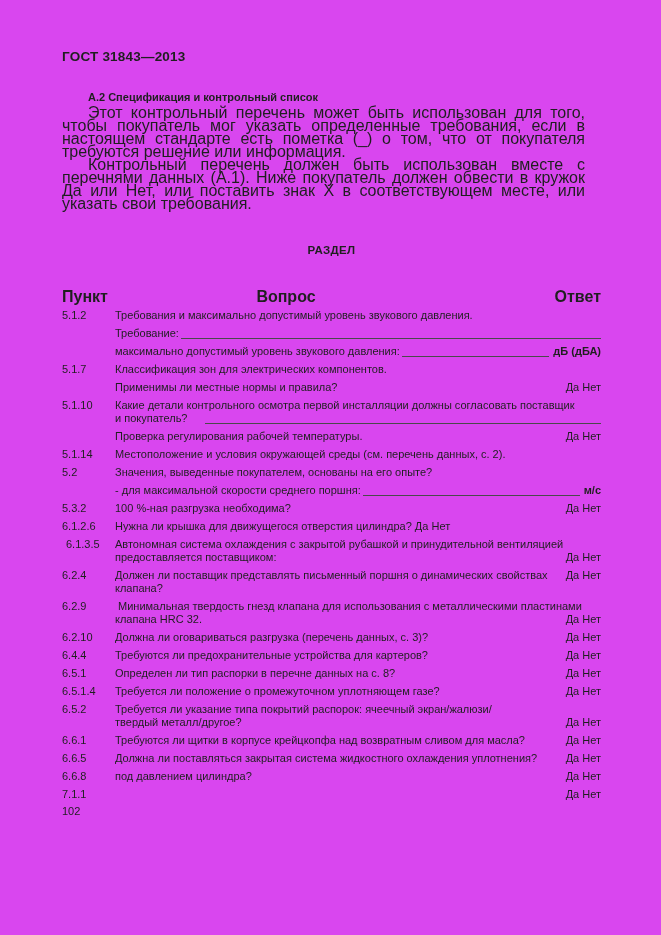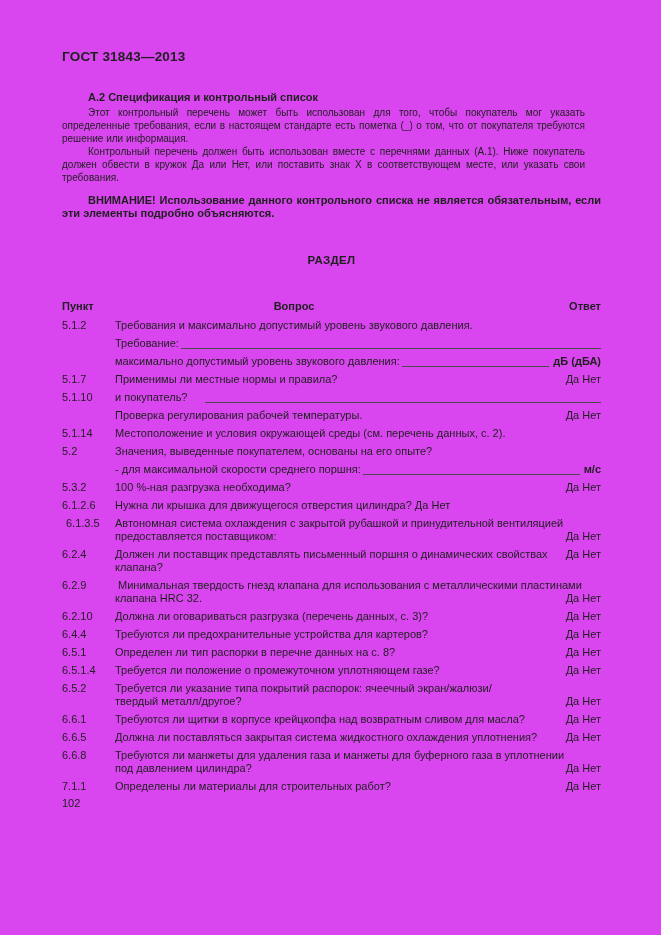--- a/index.html
+++ b/index.html
@@ -10,30 +10,30 @@
     color:#1f1f1f;
     -webkit-font-smoothing:antialiased;
   }
   .page{position:relative;width:661px;height:935px;background:#d946ef;overflow:hidden;}
   .content{position:absolute;left:62px;top:50px;width:539px;}
 
   .doc-number{font-size:13.5px;font-weight:700;line-height:14px;letter-spacing:.2px;}
 
   .a2-heading{margin-top:27px;padding-left:26px;font-weight:700;font-size:11px;line-height:13px;}
 
-  .para{margin:2px 16px 0 0;font-size:10px;line-height:13px;text-indent:26px;text-align:justify;}
+  .para{margin:2px 16px 0 0;font-size:16px;line-height:13px;text-indent:26px;text-align:justify;}
   .para + .para{margin-top:0;}
 
   .warning{margin-top:10px;font-weight:700;font-size:11px;line-height:13px;text-indent:26px;text-align:justify;}
 
   .razdel{margin-top:34px;text-align:center;font-weight:700;font-size:11.5px;line-height:13px;letter-spacing:.3px;}
 
-  .thead{margin-top:33px;position:relative;display:flex;font-weight:700;font-size:11px;line-height:13px;}
+  .thead{margin-top:33px;position:relative;display:flex;font-weight:700;font-size:16px;line-height:13px;}
   .th-item{width:53px;flex:0 0 53px;}
-  .th-question{position:absolute;left:162px;width:140px;text-align:center;}
+  .th-question{position:absolute;left:154px;width:140px;text-align:center;}
   .th-answer{margin-left:auto;}
 
   #rows{margin-top:6px;}
   .row{display:flex;margin-top:5px;font-size:11px;justify-content:flex-end;}
   .pt{width:53px;flex:0 0 53px;line-height:13px;}
   .pt.ind{padding-left:4px;box-sizing:border-box;}
   .q{flex:1;min-width:0;}
   .qline{display:flex;line-height:13px;margin-top:5px;}
   .qline:first-child{margin-top:0;}
   .qline.cont{margin-top:0;gap:16px;}
@@ -53,21 +53,20 @@
 
     <div class="doc-number">ГОСТ 31843—2013</div>
 
     <div class="a2-heading">А.2 Спецификация и контрольный список</div>
 
     <div id="intro-paragraphs">
         <p class="para">Этот контрольный перечень может быть использован для того, чтобы покупатель мог указать определенные требования, если в настоящем стандарте есть пометка (_) о том, что от покупателя требуются решение или информация.</p>
         <p class="para">Контрольный перечень должен быть использован вместе с перечнями данных (А.1). Ниже покупатель должен обвести в кружок Да или Нет, или поставить знак Х в соответствующем месте, или указать свои требования.</p>
       </div>
 
-    <div class="warning">ВНИМАНИЕ! Использование данного контрольного списка не является обязательным, если эти элементы подробно объясняются.</div>
 
     <div class="razdel">РАЗДЕЛ</div>
 
     <div class="thead">
       <span class="th-item">Пункт</span>
       <span class="th-question">Вопрос</span>
       <span class="th-answer">Ответ</span>
     </div>
 
     <div id="rows">
@@ -85,28 +84,34 @@
               <span class="qt">максимально допустимый уровень звукового давления:</span>
               <span class="fill"></span>
               <span class="suffix">дБ (дБА)</span>
             </div>
           </div>
         </div>
         <div class="row">
           <div class="pt">5.1.7</div>
           <div class="q">
             <div class="qline">
+              <span class="qt">Классификация зон для электрических компонентов.</span>
+            </div>
+            <div class="qline">
               <span class="qt">Применимы ли местные нормы и правила?</span>
               <span class="ans">Да Нет</span>
             </div>
           </div>
         </div>
         <div class="row">
           <div class="pt">5.1.10</div>
           <div class="q">
+            <div class="qline">
+              <span class="qt">Какие детали контрольного осмотра первой инсталляции должны согласовать поставщик</span>
+            </div>
             <div class="qline cont">
               <span class="qt">и покупатель?</span>
               <span class="fill"></span>
             </div>
             <div class="qline">
               <span class="qt">Проверка регулирования рабочей температуры.</span>
               <span class="ans">Да Нет</span>
             </div>
           </div>
         </div>
@@ -243,34 +248,30 @@
           <div class="q">
             <div class="qline">
               <span class="qt">Должна ли поставляться закрытая система жидкостного охлаждения уплотнения?</span>
               <span class="ans">Да Нет</span>
             </div>
           </div>
         </div>
         <div class="row">
           <div class="pt">6.6.8</div>
           <div class="q">
-            <div class="qline">
-              <span class="qt">Требуются ли манжеты для удаления газа и манжеты для буферного газа в уплотнении</span>
-            </div>
             <div class="qline cont">
               <span class="qt">под давлением цилиндра?</span>
               <span class="ans">Да Нет</span>
             </div>
           </div>
         </div>
         <div class="row">
           <div class="pt">7.1.1</div>
           <div class="q">
             <div class="qline">
-              <span class="qt">Определены ли материалы для строительных работ?</span>
               <span class="ans">Да Нет</span>
             </div>
           </div>
         </div>
       </div>
 
     <div class="page-number">102</div>
 
   </div>
 </div>

